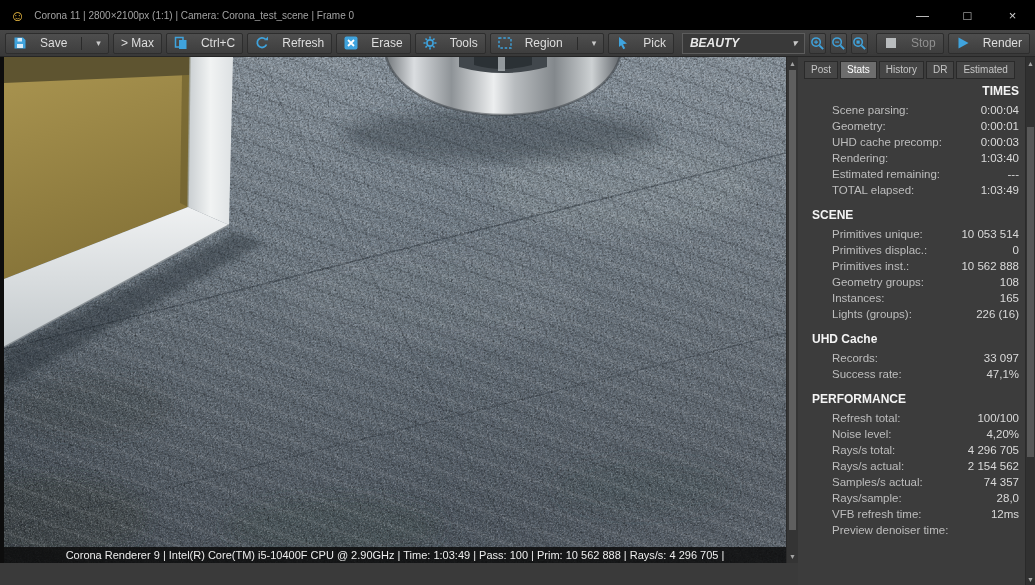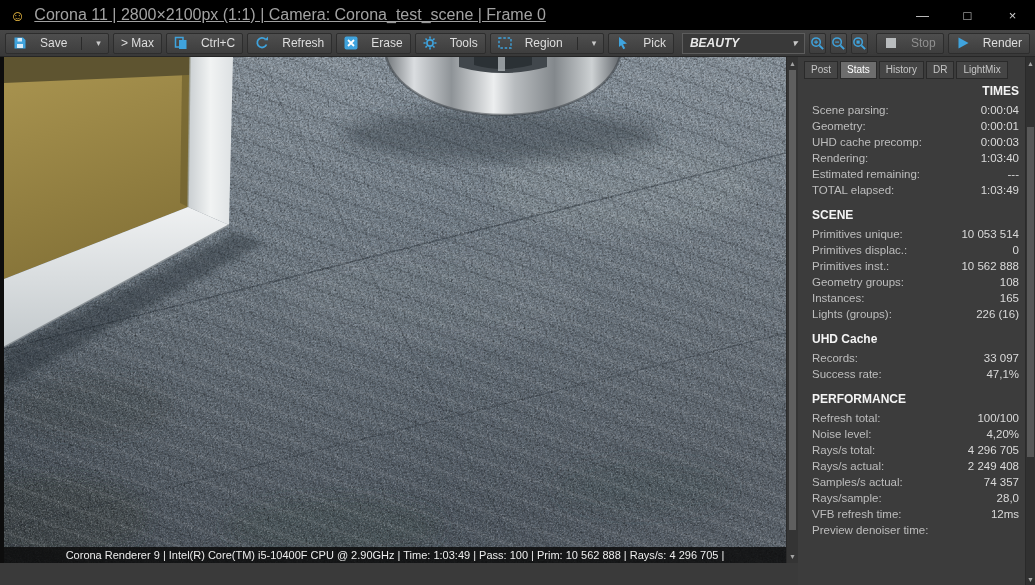--- a/index.html
+++ b/index.html
@@ -3,21 +3,21 @@
 <meta charset="utf-8">
 <style>
   html,body { margin:0; padding:0; background:#1b1b1b; }
   .app { width:1035px; height:585px; position:relative; overflow:hidden;
          font-family:"Liberation Sans", sans-serif; background:#3c3c3c; user-select:none; }
 
   
   .titlebar { height:30px; background:#000; display:flex; align-items:center;
               padding-left:10px; box-sizing:border-box; }
   .smiley { color:#f6c344; font-size:15px; line-height:1; }
-  .wtitle { color:#a2a2a2; font-size:16px; margin-left:9px; white-space:nowrap;text-decoration:underline; }
+  .wtitle { color:#a2a2a2; font-size:10px; margin-left:9px; white-space:nowrap; }
   .wctrls { margin-left:auto; display:flex; height:100%; }
   .wbtn { width:45px; display:flex; align-items:center; justify-content:center;
           color:#cfcfcf; font-size:13px; cursor:default; }
 
   
   .toolbar { height:27px; background:linear-gradient(#474747,#393939);
              border-bottom:1px solid #262626; display:flex; align-items:center;
              padding:0 5px; gap:4px; box-sizing:border-box; }
   .tbtn { display:flex; align-items:center; gap:13px; height:21px; padding:0 7px;
           background:linear-gradient(#4e4e4e,#3e3e3e); border:1px solid #2d2d2d;
@@ -64,21 +64,21 @@
   
   .rpanel { flex:1; position:relative; background:#3c3c3c; box-sizing:border-box; padding:4px 12px 0 6px; }
   .tabs { display:flex; gap:2px; }
   .tab { padding:2px 6px 3px; background:#454545; border:1px solid #2a2a2a; color:#c6c6c6;
          font-size:10px; white-space:nowrap; }
   .tab.selected { background:#6d6d6d; color:#fff; }
   .statswrap { margin-top:2px; padding-right:4px; }
   .shead { color:#f4f4f4; font-weight:bold; font-size:12px; margin:10px 0 4px 8px; }
   .shead.first { margin-top:5px;text-align:right; }
   .srow { display:flex; justify-content:space-between; height:16px; line-height:16px;
-          font-size:11.5px; padding-left:8px; }
+          font-size:11.5px; padding-left:8px;margin-left:20px; }
   .slabel { color:#bdbdbd; white-space:nowrap; }
   .sval { color:#dadada; white-space:nowrap; }
   .pscroll { position:absolute; right:0; top:0; bottom:0; width:10px; background:#313131;
              border-left:1px solid #2a2a2a; box-sizing:border-box; }
   .parrow { height:12px; }
   .parrow.bottom { position:absolute; bottom:0; left:0; right:0; }
   .pthumb { position:absolute; left:1px; right:1px; top:70px; height:330px; background:#585858; }
 </style>
 </head>
 <body>
@@ -357,21 +357,21 @@
         <div class="corner"></div>
       </div>
     </div>
 
     <div class="rpanel">
       <div class="tabs">
         <div class="tab">Post</div>
         <div class="tab selected">Stats</div>
         <div class="tab">History</div>
         <div class="tab">DR</div>
-        <div class="tab">LightMix</div>
+        <div class="tab">Estimated</div>
       </div>
 
       <div class="statswrap">
         <div class="shead first">TIMES</div>
         <div class="srow">
             <span class="slabel">Scene parsing:</span>
             <span class="sval">0:00:04</span>
           </div>
         <div class="srow">
             <span class="slabel">Geometry:</span>
@@ -438,21 +438,21 @@
         <div class="srow">
             <span class="slabel">Noise level:</span>
             <span class="sval">4,20%</span>
           </div>
         <div class="srow">
             <span class="slabel">Rays/s total:</span>
             <span class="sval">4 296 705</span>
           </div>
         <div class="srow">
             <span class="slabel">Rays/s actual:</span>
-            <span class="sval">2 249 408</span>
+            <span class="sval">2 154 562</span>
           </div>
         <div class="srow">
             <span class="slabel">Samples/s actual:</span>
             <span class="sval">74 357</span>
           </div>
         <div class="srow">
             <span class="slabel">Rays/sample:</span>
             <span class="sval">28,0</span>
           </div>
         <div class="srow">

